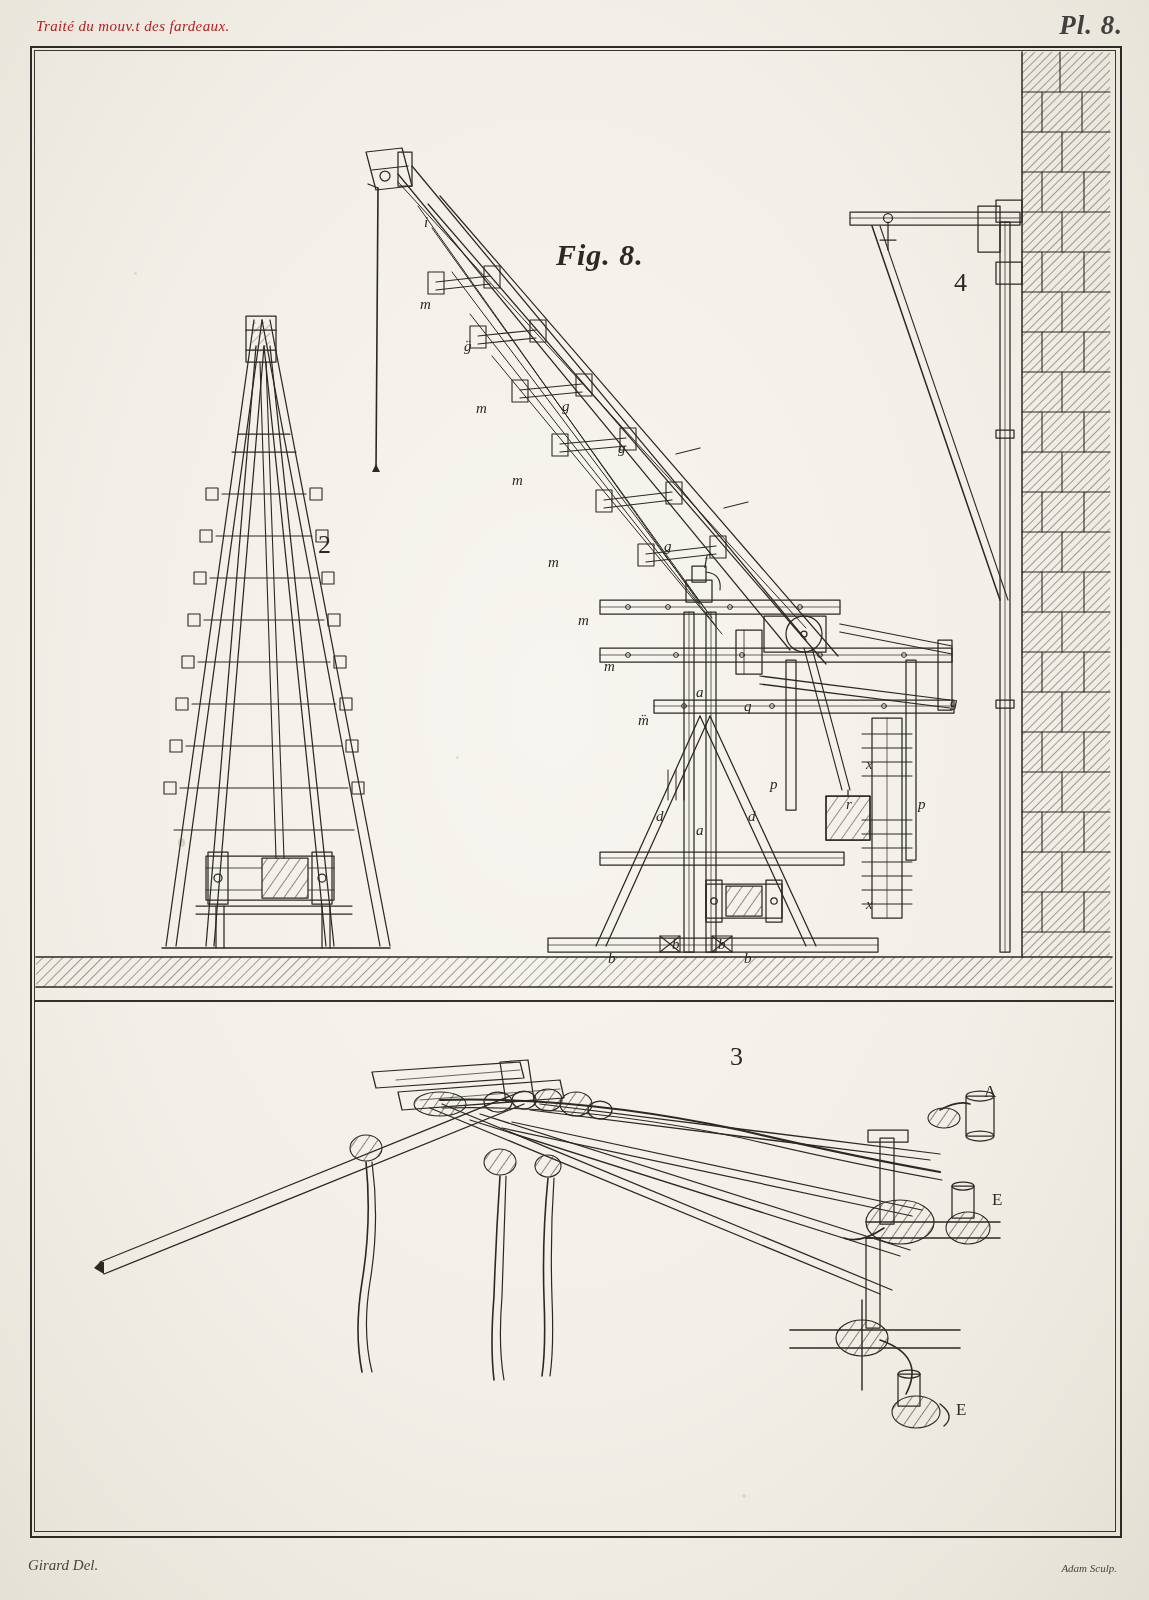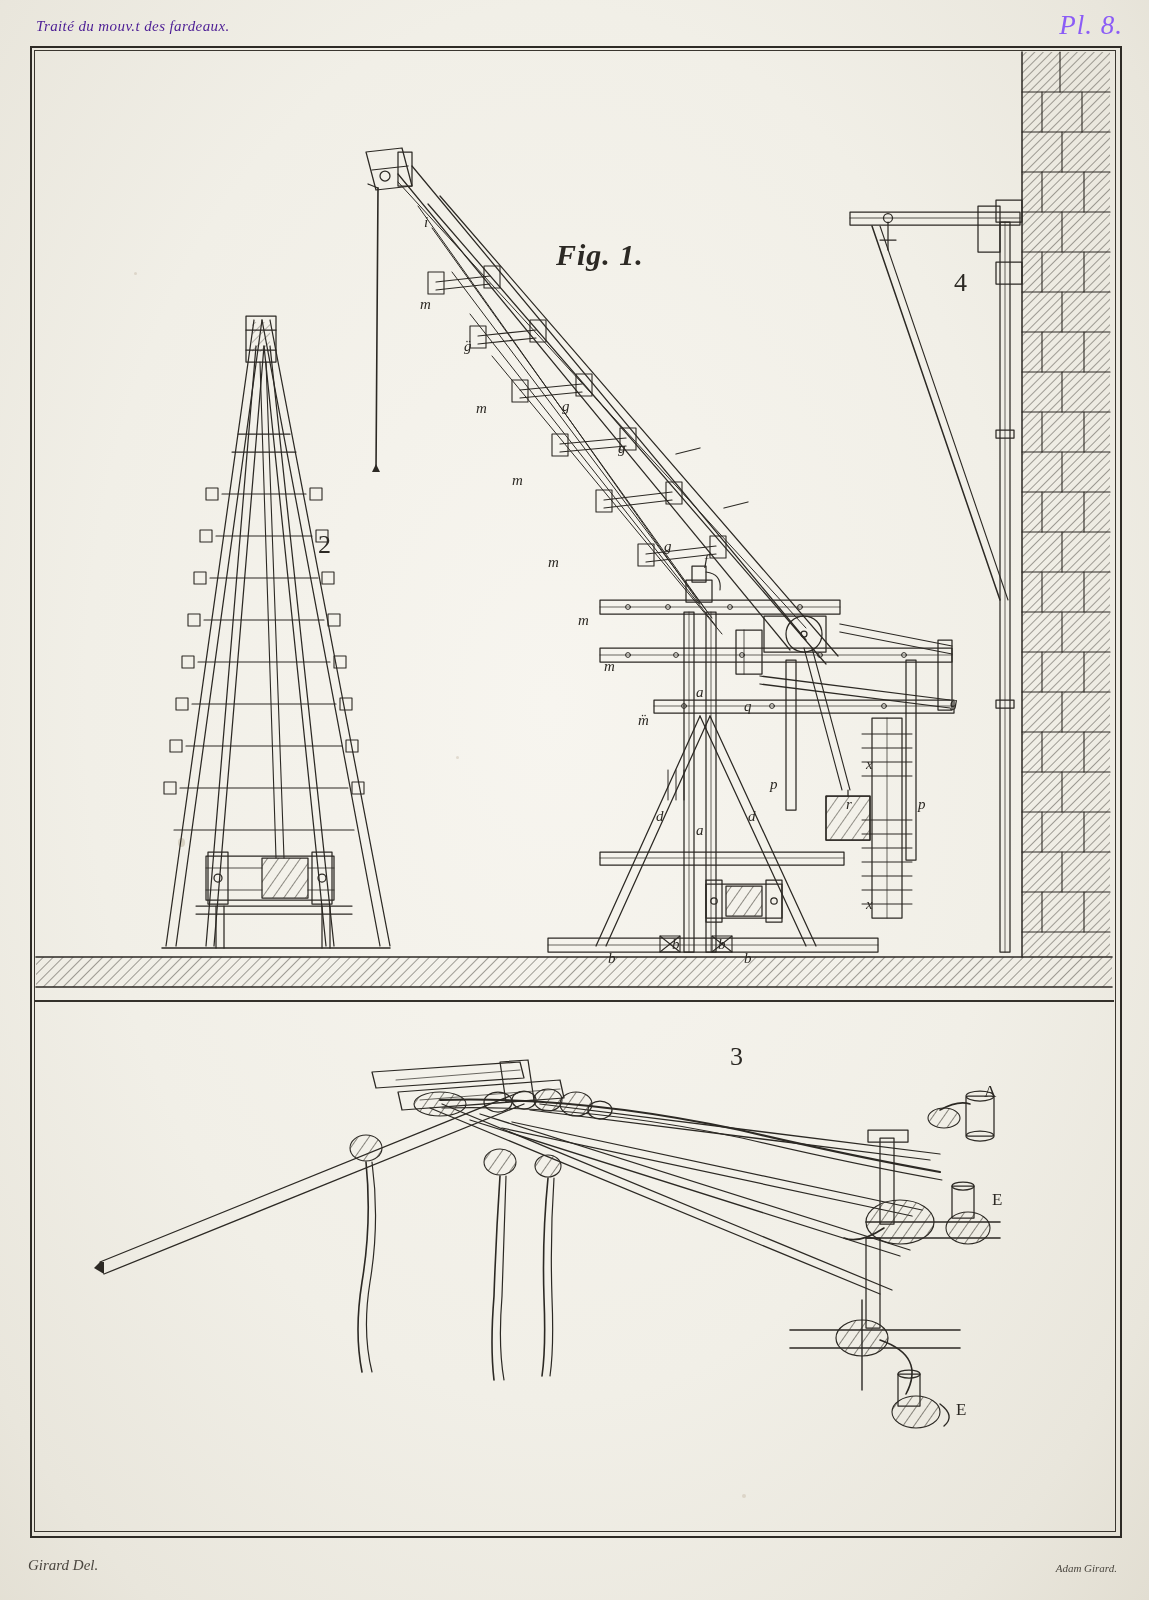--- a/index.html
+++ b/index.html
@@ -28,32 +28,32 @@
     background: #b9ac94;
     opacity: .35;
   }
   
   .header-left {
     position: absolute;
     left: 36px;
     top: 18px;
     font-style: italic;
     font-size: 15px;
-    color: #4c1d95;
+    color: #b91c1c;
     letter-spacing: .4px;
     white-space: nowrap;
   }
   .header-right {
     position: absolute;
     right: 26px;
     top: 10px;
     font-style: italic;
-    font-weight: normal;
+    font-weight: bold;
     font-size: 27px;
-    color: #8b5cf6;
+    color: #404040;
     letter-spacing: 1px;
   }
   .footer-left {
     position: absolute;
     left: 28px;
     bottom: 26px;
     font-style: italic;
     font-size: 15px;
     color: #4a463f;
   }
@@ -126,21 +126,21 @@
   <div class="paper-tone"></div>
 
   <div class="paper-speck" style="left:178px;top:838px;width:7px;height:9px;opacity:.45"></div>
   <div class="paper-speck" style="left:134px;top:272px;width:3px;height:3px"></div>
   <div class="paper-speck" style="left:456px;top:756px;width:3px;height:3px"></div>
   <div class="paper-speck" style="left:742px;top:1494px;width:4px;height:4px"></div>
 
   <div class="header-left">Traité du mouv.t des fardeaux.</div>
   <div class="header-right">Pl. 8.</div>
   <div class="footer-left">Girard Del.</div>
-  <div class="footer-right">Adam Girard.</div>
+  <div class="footer-right">Adam Sculp.</div>
 
   <div class="frame-outer"></div>
   <div class="frame-inner"></div>
   <div class="divider"></div>
 
   <svg class="layer" viewBox="0 0 1149 1600">
     <defs>
       <pattern id="hatch45" width="7" height="7" patternUnits="userSpaceOnUse" patternTransform="rotate(45)">
         <line x1="0" y1="0" x2="0" y2="7" stroke="#3a362f" stroke-width="1.1"></line>
       </pattern>
@@ -581,21 +581,21 @@
           <path d="M880 1340 q46 16 26 54" stroke-width="1.6"></path>
           <rect x="898" y="1374" width="22" height="32"></rect>
           <ellipse cx="909" cy="1374" rx="11" ry="4"></ellipse>
           <ellipse cx="916" cy="1412" rx="24" ry="16" fill="url(#ropeTw)" stroke="#2c2924" stroke-width="1.1"></ellipse>
           <path d="M940 1404 q16 12 4 22" stroke-width="1.4"></path>
         </g>
       </g>
     </g>
   </svg>
 
-  <div class="lbl lbl-fig" style="left:556px; top:238px;">Fig. 1.</div>
+  <div class="lbl lbl-fig" style="left:556px; top:238px;">Fig. 8.</div>
   <div class="lbl lbl-num" style="left:318px; top:530px;">2</div>
   <div class="lbl lbl-num" style="left:730px; top:1042px;">3</div>
   <div class="lbl lbl-num" style="left:954px; top:268px;">4</div>
 
   <div id="fig1-labels">
       <div class="lbl lbl-s" style="left: 424px; top: 214px;">i</div>
       <div class="lbl lbl-s" style="left: 420px; top: 296px;">m</div>
       <div class="lbl lbl-s" style="left: 464px; top: 338px;">g̈</div>
       <div class="lbl lbl-s" style="left: 476px; top: 400px;">m</div>
       <div class="lbl lbl-s" style="left: 562px; top: 398px;">g</div>

